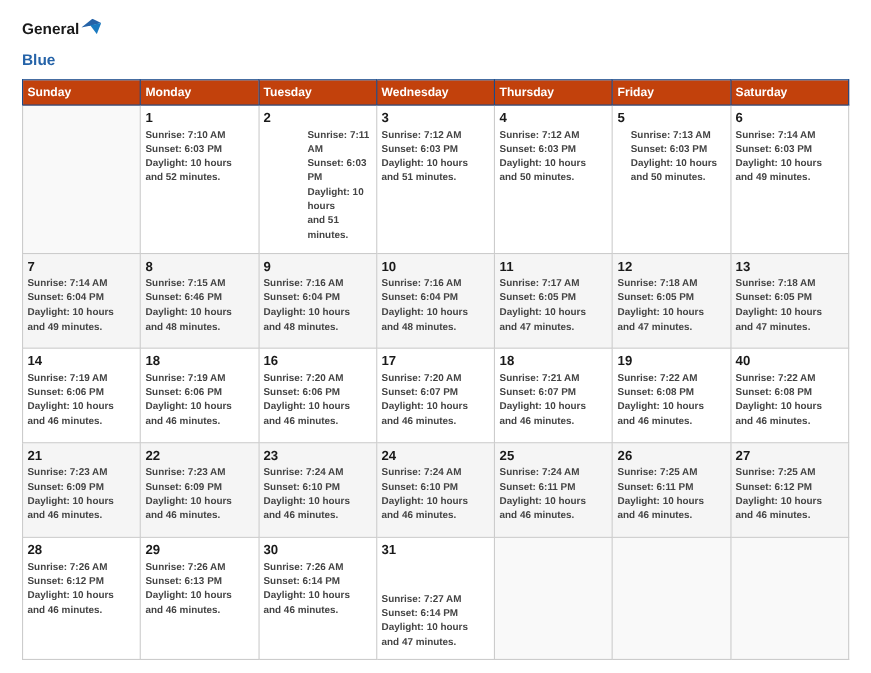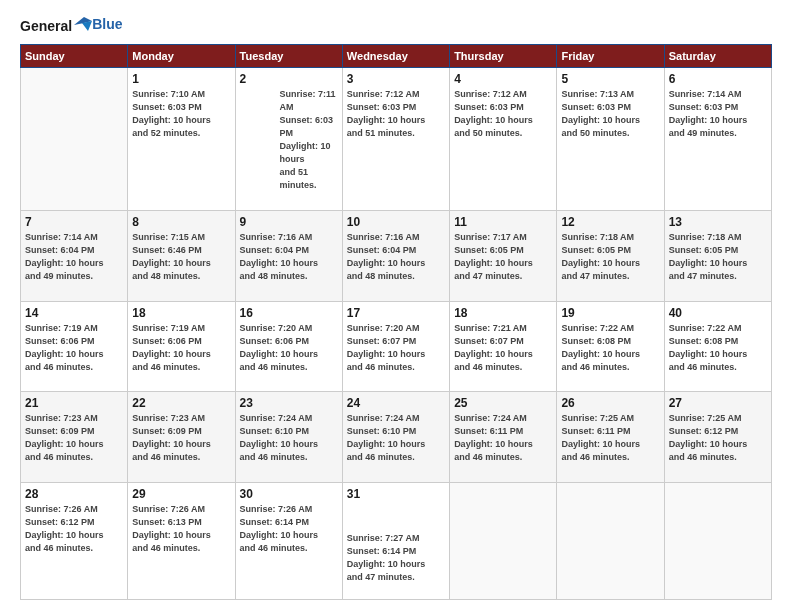--- a/index.html
+++ b/index.html
@@ -42,21 +42,21 @@
       margin-top: 2px;
     }
     .calendar {
       flex: 1;
       border: 1px solid #ccc;
       border-collapse: collapse;
       width: 100%;
       table-layout: fixed;
     }
     .calendar th {
-      background-color: #7f1d1d;
+      background-color: #c2410c;
       color: #fff;
       font-size: 11px;
       font-weight: bold;
       padding: 5px 4px;
       border: 1px solid #1a4a8a;
       text-align: left;
     }
     .calendar td {
       border: 1px solid #ccc;
       vertical-align: top;
@@ -85,21 +85,21 @@
     .row-shade td {
       background: #f5f5f5;
     }
   </style>
 </head>
 <body>
 
 <div class="page">
   <div class="header">
     <div class="logo">
-  <div style="display:flex;align-items:flex-start;">
+  <div style="display:flex;flex-direction:column;align-items:flex-start;gap:14px;">
     <div style="display:flex;align-items:center;gap:0;">
       <span style="font-size:14px;font-weight:bold;color:#1a1a1a;">General</span>
       <svg width="18" height="14" viewBox="0 0 18 14" style="margin-left:2px;margin-top:-4px;">
         <polygon points="0,8 10,0 18,4 10,6" fill="#2563a8"></polygon>
         <polygon points="8,6 18,4 14,14" fill="#1a7ac0"></polygon>
       </svg>
     </div>
     <span style="font-size:14px;font-weight:bold;color:#2563a8;margin-top:-2px;text-align:center;">Blue</span>
   </div>
 </div>
@@ -147,21 +147,21 @@
           </td>
           <td>
             <span class="day-num">4</span>
             <div class="day-info" style="white-space: pre-line;">Sunrise: 7:12 AM
 Sunset: 6:03 PM
 Daylight: 10 hours
 and 50 minutes.</div>
           </td>
           <td>
             <span class="day-num">5</span>
-            <div class="day-info" style="white-space: pre-line;">Sunrise: 7:13 AM
+            <div class="day-info" style="white-space: pre-line; margin-left: 12px;">Sunrise: 7:13 AM
 Sunset: 6:03 PM
 Daylight: 10 hours
 and 50 minutes.</div>
           </td>
           <td>
             <span class="day-num">6</span>
             <div class="day-info" style="white-space: pre-line;">Sunrise: 7:14 AM
 Sunset: 6:03 PM
 Daylight: 10 hours
 and 49 minutes.</div>

